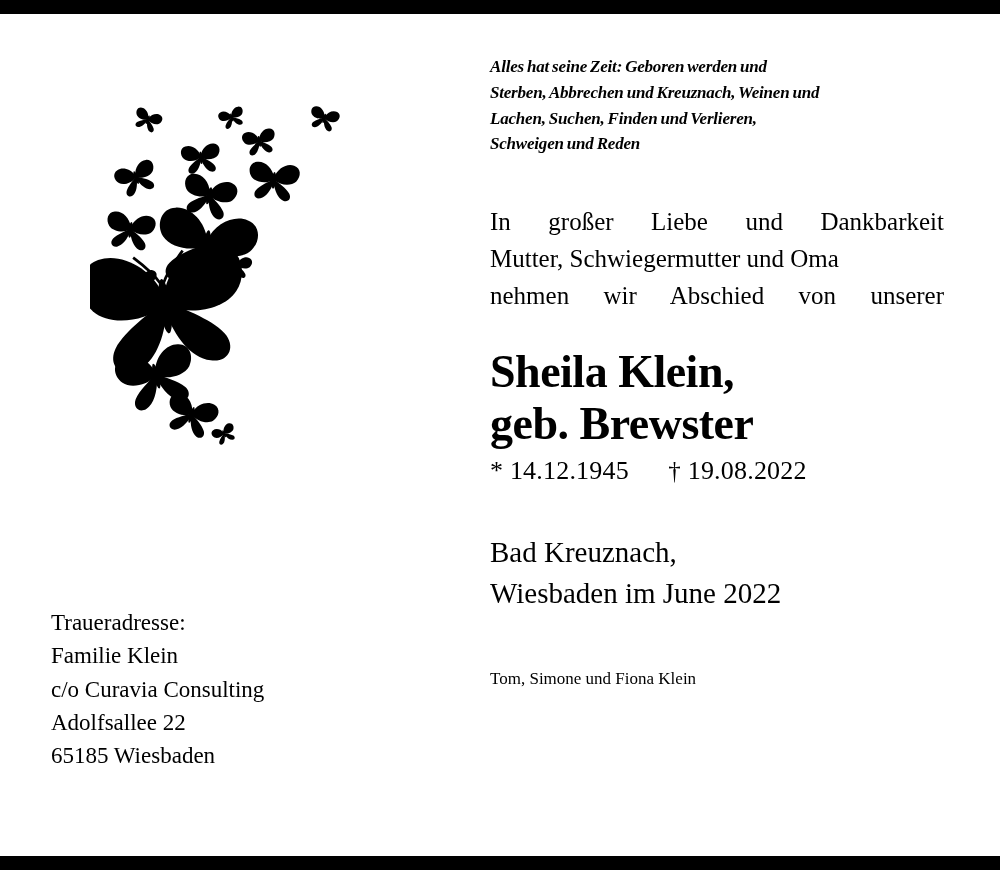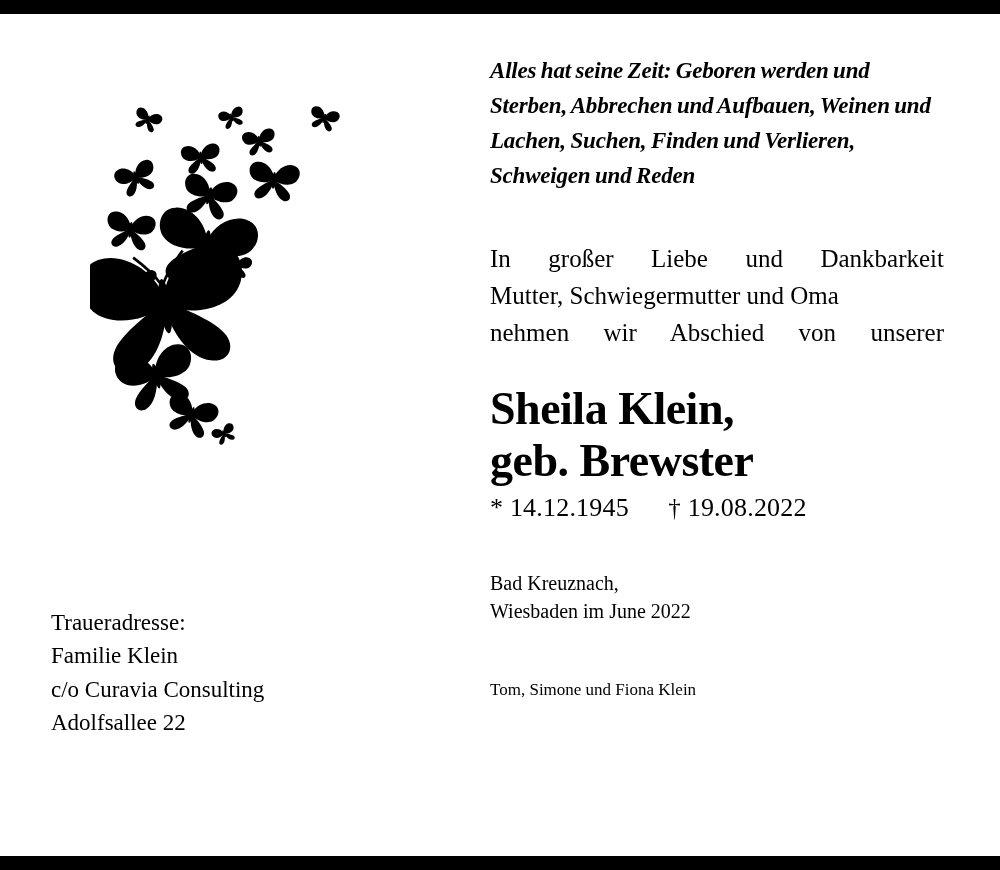--- a/index.html
+++ b/index.html
@@ -54,21 +54,21 @@
   .right-col {
     position: absolute;
     left: 490px;
     top: 40px;
     width: 470px;
   }
   .verse {
     font-family: "Liberation Serif", serif;
     font-style: italic;
     font-weight: 700;
-    font-size: 23px;
+    font-size: 17px;
     line-height: 1.52;
     letter-spacing: -0.2px;
     margin: 0 0 46px 0;
     word-spacing: -1px;
   }
   .verse .line { display: block; white-space: nowrap; }
 
   .intro {
     font-size: 25px;
     line-height: 1.48;
@@ -94,21 +94,21 @@
   .dates {
     font-size: 26px;
     letter-spacing: 0.2px;
     margin: 4px 0 46px 0;
     white-space: nowrap;
   }
   .dates .sep { display: inline-block; width: 26px; }
   .dates .cross { font-size: 25px; }
 
   .places {
-    font-size: 20px;
+    font-size: 29px;
     line-height: 1.42;
     margin: 0 0 52px 0;
   }
   .places .line { display: block; }
 
   .survivors {
     font-size: 17px;
     line-height: 1.4;
     margin: 0;
   }
@@ -269,21 +269,21 @@
             <ellipse cx="0" cy="22" rx="4" ry="16"></ellipse>
           </g>
         </g>
       </svg>
     </div>
 
     <div class="right-col">
 
       <div class="verse">
         <span class="line">Alles hat seine Zeit: Geboren werden und</span>
-        <span class="line">Sterben, Abbrechen und Aufbauen, Weinen und</span>
+        <span class="line">Sterben, Abbrechen und Kreuznach, Weinen und</span>
         <span class="line">Lachen, Suchen, Finden und Verlieren,</span>
         <span class="line">Schweigen und Reden</span>
       </div>
 
       <div class="intro">
         <span class="line j">In großer Liebe und Dankbarkeit</span>
         <span class="line">Mutter, Schwiegermutter und Oma</span>
         <span class="line j">nehmen wir Abschied von unserer</span>
       </div>
 
@@ -307,16 +307,17 @@
 
       <div class="survivors">Tom, Simone und Fiona Klein</div>
 
     </div>
 
     <div class="address">
       <span class="line">Traueradresse:</span>
       <span class="line">Familie Klein</span>
       <span class="line">c/o Curavia Consulting</span>
       <span class="line">Adolfsallee 22</span>
+      <span class="line">65185 Wiesbaden</span>
     </div>
 
   </div>
 </div>
 
 </body></html>

